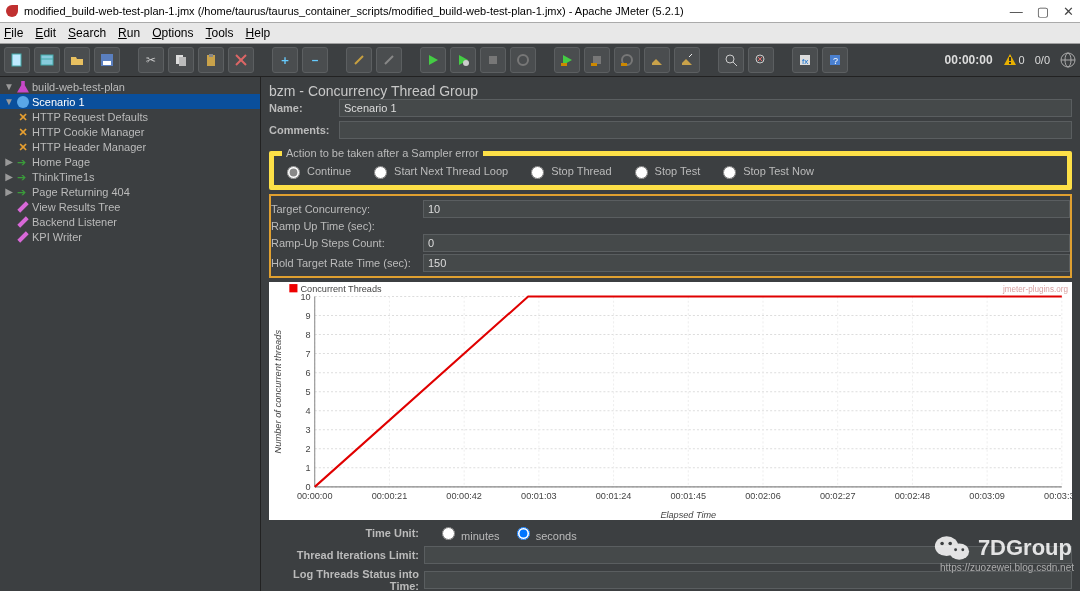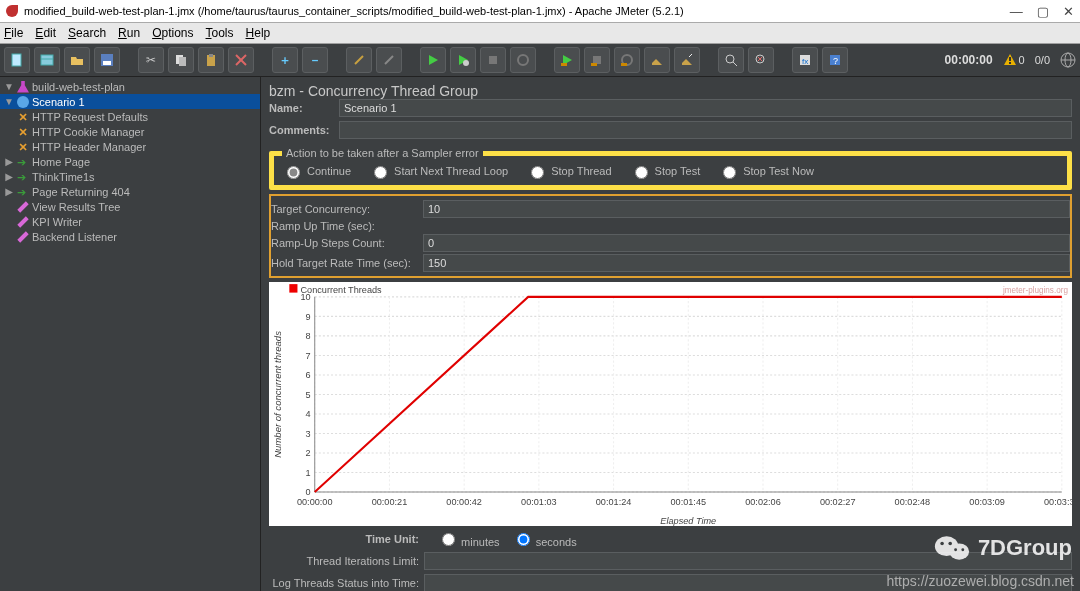--- a/index.html
+++ b/index.html
@@ -44,28 +44,28 @@
   .radios input{accent-color:#888}
   .params-box{border:2px solid #e0a030;padding:2px 0;margin-bottom:2px}
   .param-row{display:flex;align-items:center;margin:2px 0}
   .param-row label{width:150px;text-align:left;color:#bbb;margin-right:2px;font-weight:normal;font-size:11px}
   .param-row input{flex:1;background:#45494a;border:1px solid #5a5e60;color:#ddd;height:16px;padding:0 4px;font-size:11px}
   .chart-wrap{background:#fff;flex:1;position:relative;margin-top:2px;min-height:220px}
   .chart-wrap svg{width:100%;height:100%}
   .legend-sq{fill:#e00}
   .tick{font-size:9px;fill:#444}
   .bottom-row{display:flex;align-items:center;margin-top:4px}
-  .bottom-row .lab{width:150px;text-align:right;margin-right:5px;color:#bbb;font-weight:normal}
+  .bottom-row .lab{width:150px;text-align:right;margin-right:5px;color:#bbb;font-weight:bold}
   .bottom-row input{flex:1;background:#45494a;border:1px solid #5a5e60;color:#ddd;height:16px;padding:0 4px}
   .time-unit{display:flex;align-items:center;gap:12px;margin-top:4px}
   .time-unit .lab{width:150px;text-align:right;margin-right:6px;color:#bbb;font-weight:bold}
   .watermark{position:absolute;right:8px;bottom:28px;display:flex;align-items:center;gap:8px;color:#fff;opacity:.85;pointer-events:none}
   .watermark .wc{width:36px;height:30px}
   .watermark .txt{font-size:22px;font-weight:bold}
-  .footer-url{position:absolute;right:6px;bottom:2px;color:#b9b9b9;font-size:14px;opacity:.9}
+  .footer-url{position:absolute;right:6px;bottom:18px;color:#b9b9b9;font-size:10px;opacity:.9}
 </style>
 </head>
 <body>
 
 <div class="title-bar">
   <div class="feather"></div>
   <div class="title">modified_build-web-test-plan-1.jmx (/home/taurus/taurus_container_scripts/modified_build-web-test-plan-1.jmx) - Apache JMeter (5.2.1)</div>
   <div class="win-btns">
     <span>—</span>
     <span>▢</span>
@@ -272,26 +272,26 @@
         <span>Page Returning 404</span>
       </div>
     <div class="row ind2">
         <span class="tw"></span>
         <div class="ico ico-pen"></div>
         <span>View Results Tree</span>
       </div>
     <div class="row ind2">
         <span class="tw"></span>
         <div class="ico ico-pen"></div>
+        <span>Backend Listener</span>
+      </div>
+    <div class="row ind2">
+        <span class="tw"></span>
+        <div class="ico ico-pen"></div>
         <span>KPI Writer</span>
-      </div>
-    <div class="row ind2">
-        <span class="tw"></span>
-        <div class="ico ico-pen"></div>
-        <span>Backend Listener</span>
       </div>
   </div>
 
   <div class="main">
     <div class="panel-title">bzm - Concurrency Thread Group</div>
     <div class="form-row">
       <label>Name:</label>
       <input value="Scenario 1" style="">
     </div>
     <div class="form-row">

